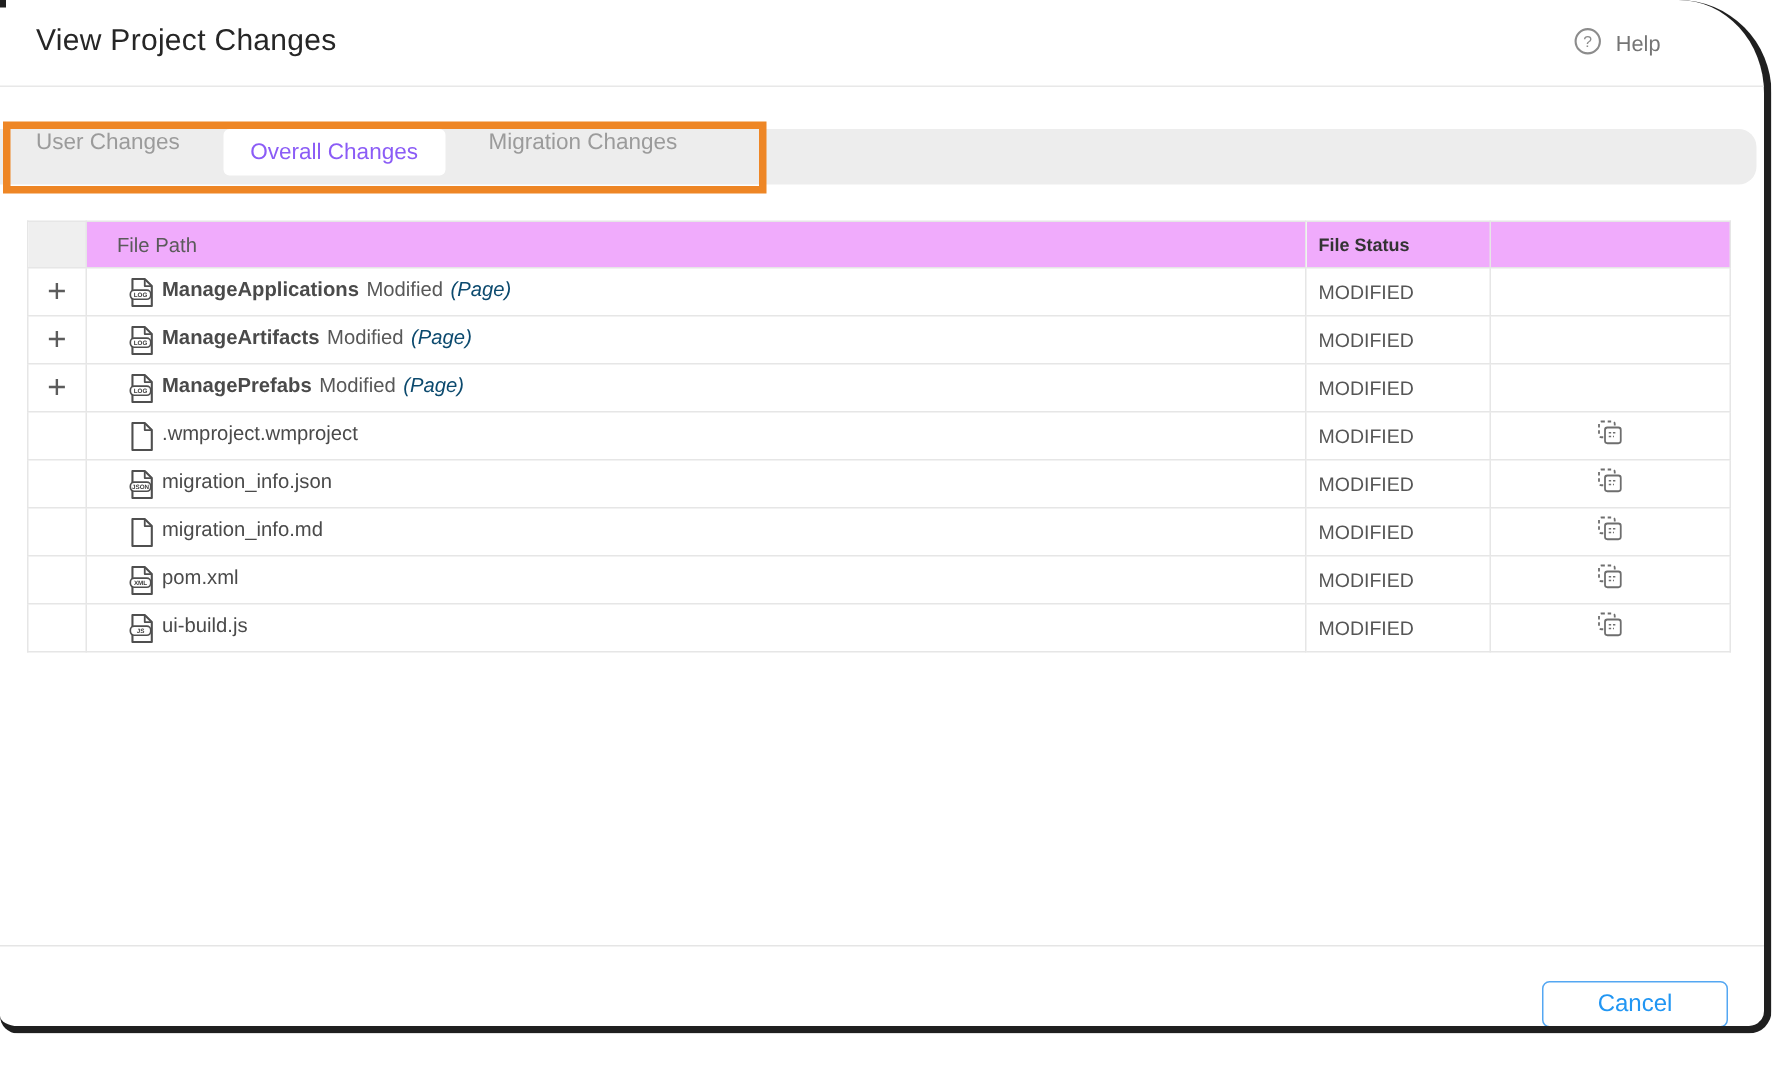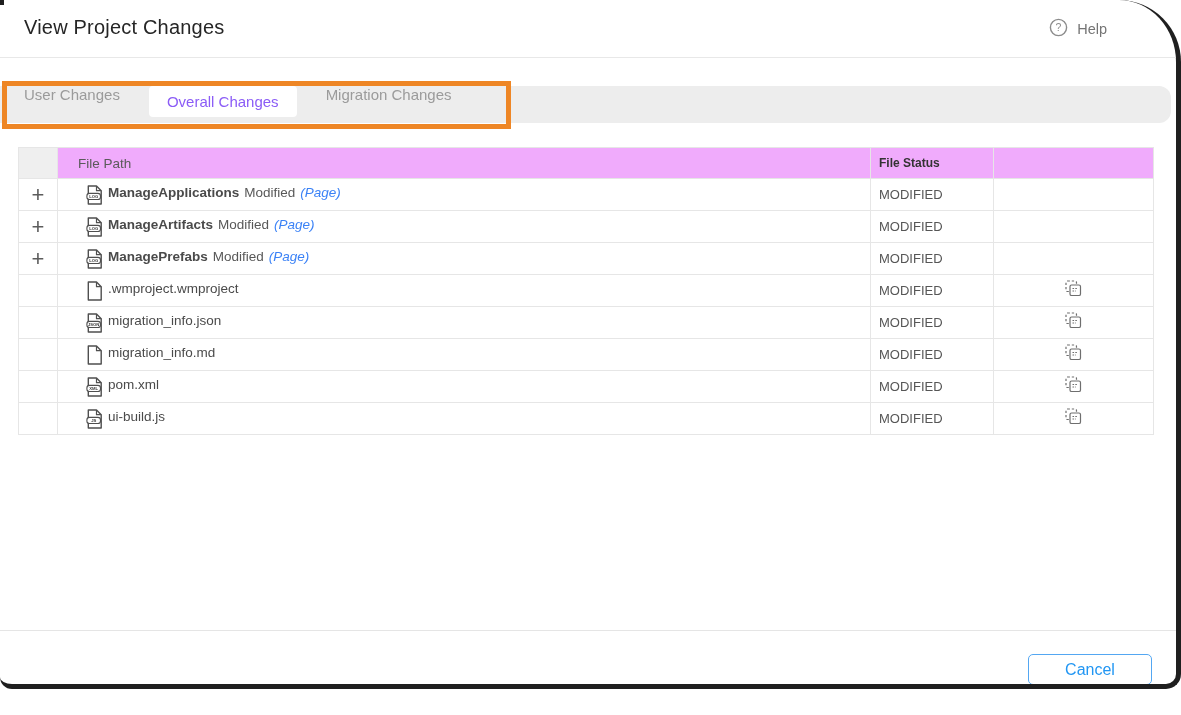--- a/index.html
+++ b/index.html
@@ -27,21 +27,21 @@
   th.col-path{padding-left:20px;font-weight:400;color:#5a5a5a;}
   th.col-status{padding-left:8px;font-weight:700;color:#333333;font-size:12px;}
   tbody td{height:32px;background:#fff;}
   td.col-exp{text-align:center;}
   .plus{font-size:22px;font-weight:300;color:#5c5c5c;line-height:1;cursor:pointer;display:inline-block;}
   .pathcell{display:flex;align-items:flex-start;gap:5px;padding-left:27px;font-size:13.5px;color:#4e4e4e;}
   .fileicon{display:inline-flex;align-items:center;flex:0 0 auto;}
   .fname{color:#4a4a4a;}
   .fname.bold{font-weight:700;}
   .fmod{color:#585858;}
-  .fkind{font-style:italic;color:#3b82f6;}
+  .fkind{font-style:italic;color:#0c4a6e;}
   td.col-status{padding-left:8px;font-size:13px;color:#565656;}
   td.col-action{text-align:center;}
   .diffbtn{display:inline-flex;cursor:pointer;}
   .footer-line{position:absolute;top:630px;left:0;width:1176px;border-top:1px solid #e5e5e5;}
   .cancel{position:absolute;right:24px;top:654px;width:124px;height:31px;background:#fff;
     border:1px solid #54a7f2;border-radius:5px;color:#2196f3;font-size:16px;
     font-family:"Liberation Sans","DejaVu Sans",sans-serif;cursor:pointer;}
 </style>
 </head>
 <body>

